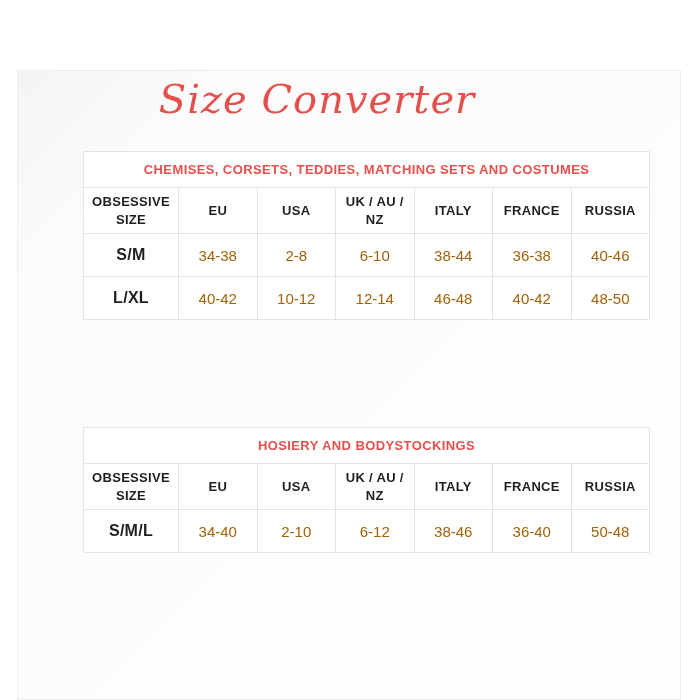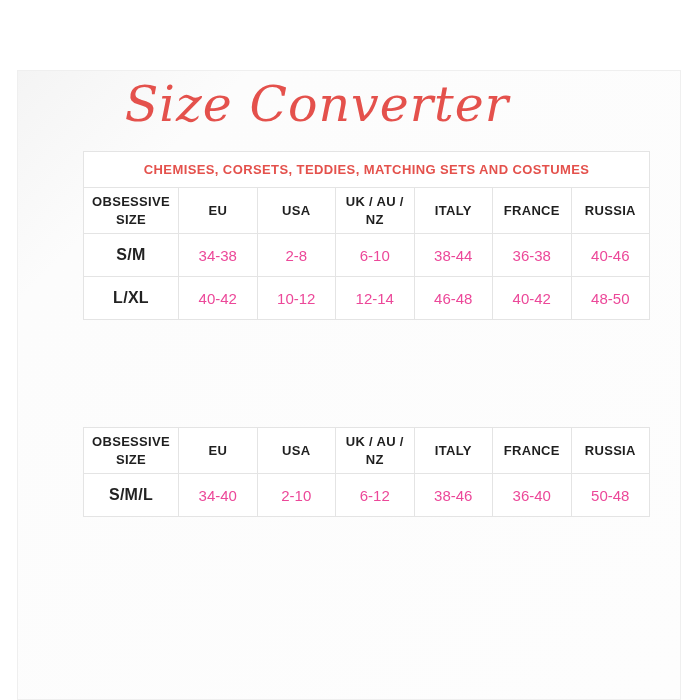--- a/index.html
+++ b/index.html
@@ -24,21 +24,21 @@
   }
   .page-title {
     position: absolute;
     left: 0;
     top: 76px;
     width: 634px;
     text-align: center;
     font-family: "DejaVu Serif", serif;
     font-style: italic;
     font-weight: 400;
-    font-size: 49px;
+    font-size: 40px;
     letter-spacing: 1px;
     color: var(--accent, #e4514c);
     margin: 0;
   }
   .size-table {
     position: absolute;
     left: 83px;
     border-collapse: collapse;
     table-layout: fixed;
     width: 566px;
@@ -71,21 +71,21 @@
   .size-table td.size-label {
     height: 43px;
     font-weight: bold;
     font-size: 16px;
     color: #222222;
     letter-spacing: 0.3px;
   }
   .size-table td.size-value {
     height: 43px;
     font-size: 15px;
-    color: #ec4899;
+    color: #a16207;
   }
   col.c-first { width: 95px; }
   col.c-std   { width: 78.5px; }
 </style>
 </head>
 <body>
 
 <div class="card"></div>
 
 <h1 class="page-title">Size Converter</h1>
@@ -140,20 +140,23 @@
   <colgroup>
     <col class="c-first">
       <col class="c-std">
       <col class="c-std">
       <col class="c-std">
     <col class="c-std">
       <col class="c-std">
       <col class="c-std">
   </colgroup>
   <tbody>
+    <tr>
+      <td class="caption-cell" colspan="7">HOSIERY AND BODYSTOCKINGS</td>
+    </tr>
     <tr class="head-row">
         <th>OBSESSIVE SIZE</th>
         <th>EU</th>
         <th>USA</th>
         <th>UK / AU / NZ</th>
         <th>ITALY</th>
         <th>FRANCE</th>
         <th>RUSSIA</th>
       </tr>
   </tbody>

